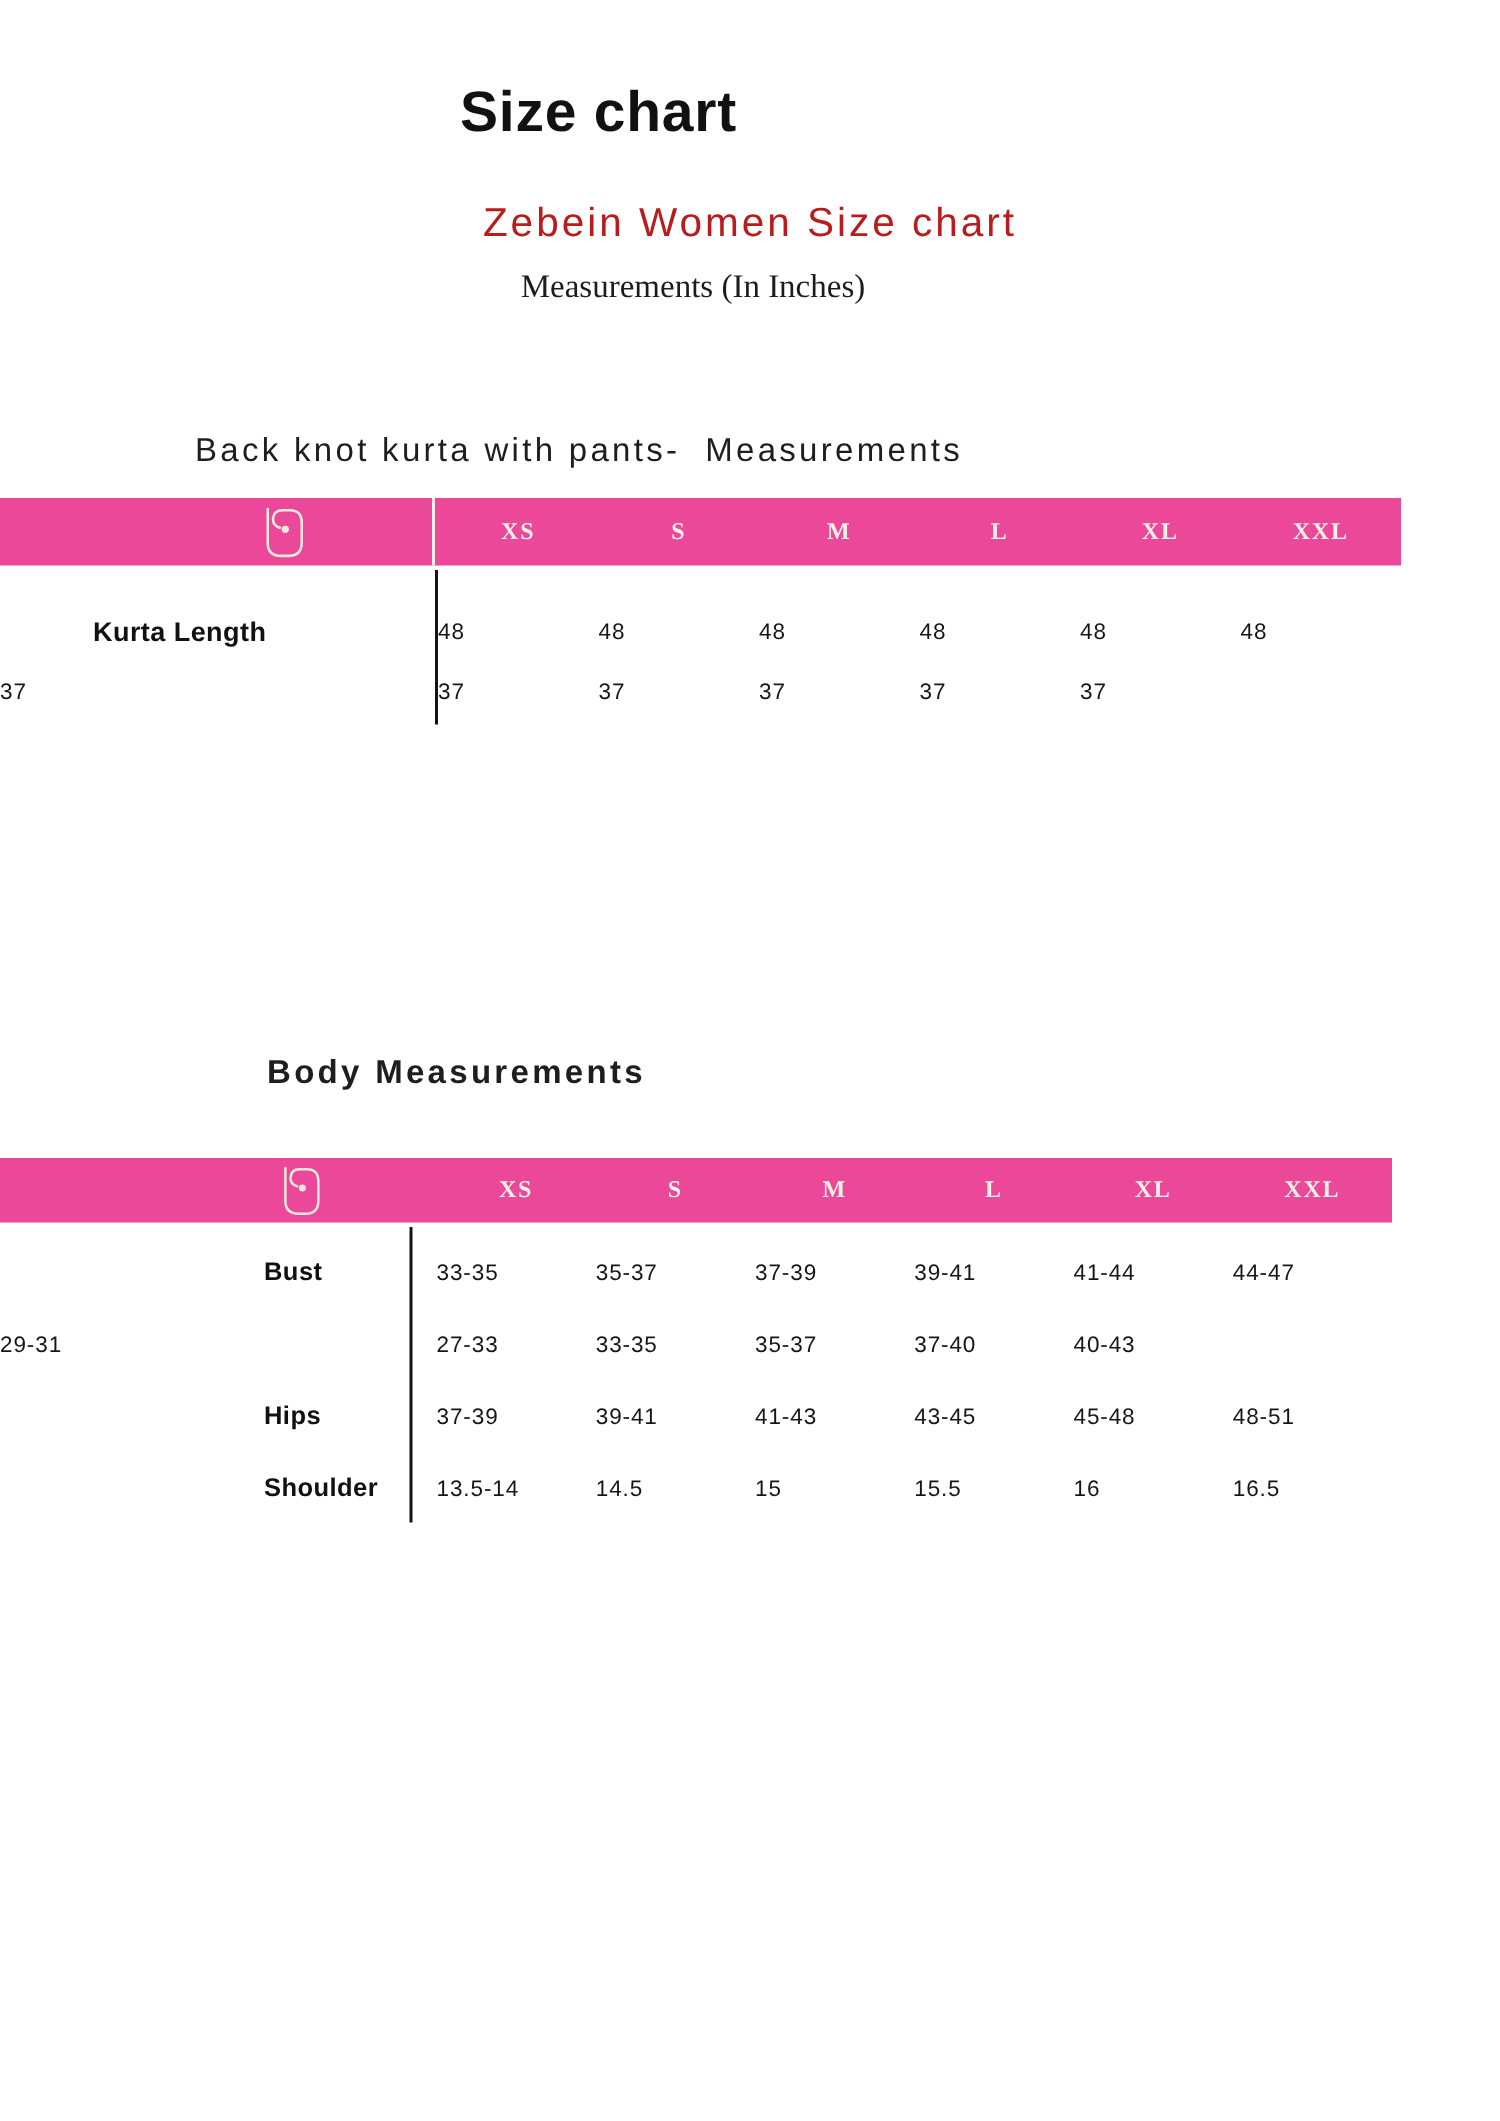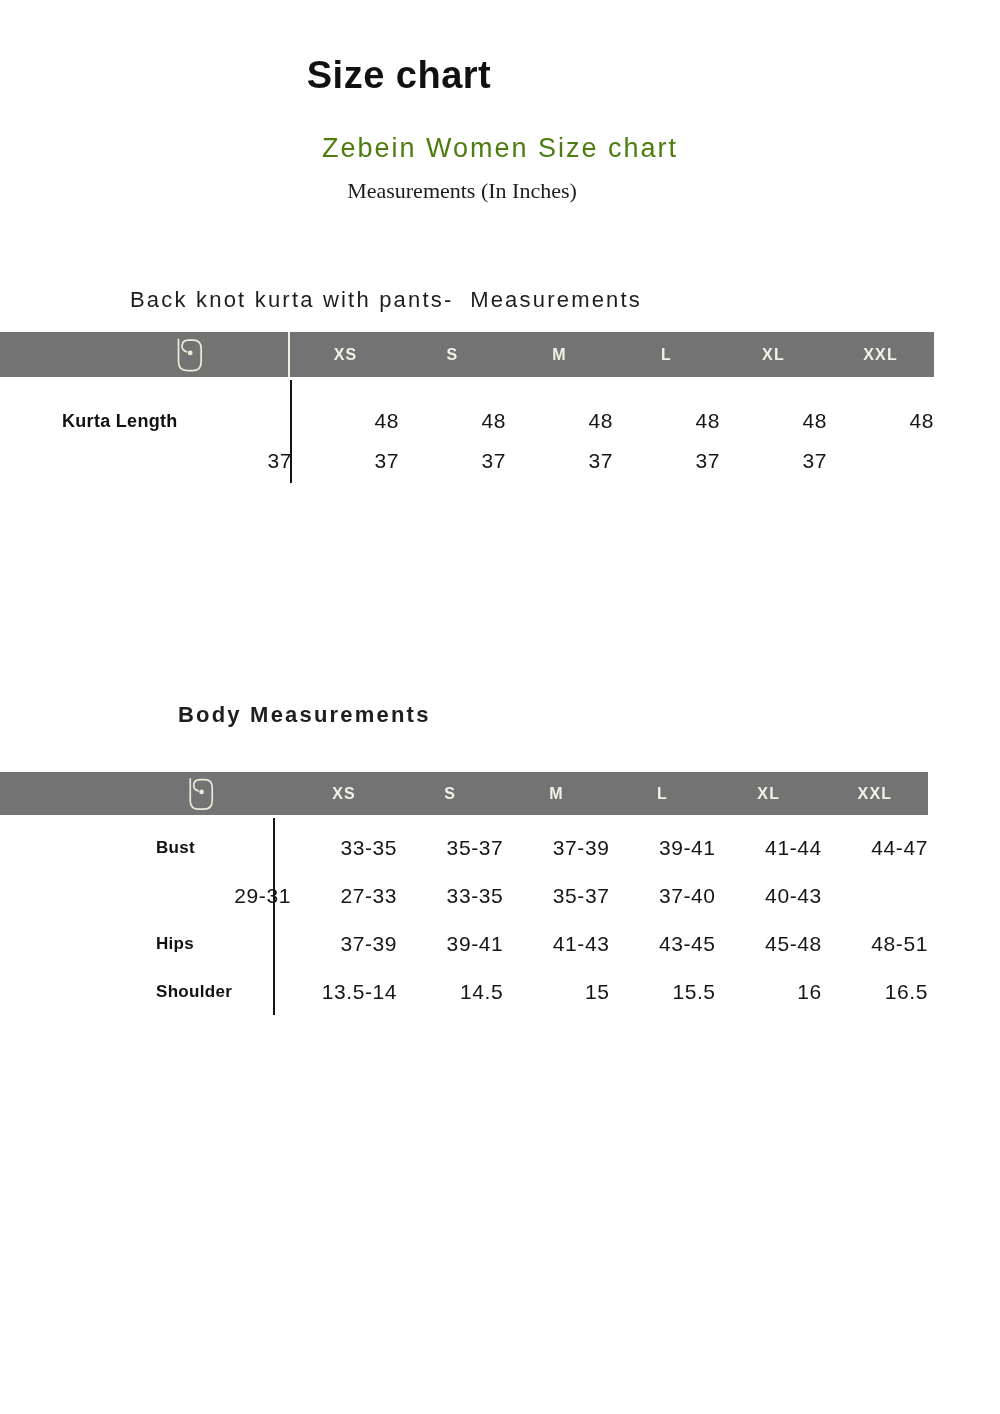--- a/index.html
+++ b/index.html
@@ -5,35 +5,35 @@
   * { margin:0; padding:0; box-sizing:border-box; }
   html,body { width:1000px; height:1414px; background:#ffffff; overflow:hidden; }
   body { font-family:"Liberation Sans", sans-serif; color:#1c1c1c; position:relative; }
 
   .page-title{
     position:absolute; top:54px; left:0; width:798px;
     text-align:center; font-size:38px; font-weight:700; letter-spacing:.5px; color:#111;
   }
   .subtitle{
     position:absolute; top:133px; left:0; width:1000px;
-    text-align:center; font-size:27px; font-weight:400; letter-spacing:2px; color:#4d7c0f;
+    text-align:center; font-size:27px; font-weight:400; letter-spacing:2px; color:#b91c1c;
   }
   .note{
     position:absolute; top:178px; left:0; width:924px;
     text-align:center; font-family:"Liberation Serif", serif; font-size:22px; color:#1c1c1c;
   }
 
   .section-title{
     position:absolute; font-size:22px; font-weight:400; letter-spacing:2.2px; color:#1e1e1e; white-space:pre;
   }
   .st1{ top:287px; left:130px; }
   .st2{ top:702px; left:178px;font-weight:bold; }
 
   .bar{
-    position:absolute; left:0; background:#737373; display:grid; align-items:center;
+    position:absolute; left:0; background:#ec4899; display:grid; align-items:center;font-family:Liberation Serif, serif;
   }
   .bar1{ top:332px; width:934px; height:45px; grid-template-columns:292px repeat(6,1fr); }
   .bar2{ top:772px; width:928px; height:43px; grid-template-columns:291px repeat(6,1fr); }
   .bar .size-col{
     text-align:center; color:#f2f1e6; font-weight:700; font-size:16px; letter-spacing:1.2px;
   }
   .logo{ position:absolute; top:3px; }
   .logo1{ left:170px; }
   .logo2{ left:182px; }
   .logo svg{ display:block; }
@@ -42,22 +42,22 @@
   }
 
   .rows{ position:absolute; left:0; }
   .rows1{ top:377px; width:934px; padding-top:24px; }
   .rows2{ top:815px; width:928px; padding-top:9px; }
   .row{ display:grid; align-items:center; }
   .rows1 .row{ grid-template-columns:292px repeat(6,1fr); height:40px; }
   .rows2 .row{ grid-template-columns:291px repeat(6,1fr); height:48px; }
   .row-label{ font-weight:700; color:#111; }
   .rows1 .row-label{ padding-left:62px; font-size:18px; letter-spacing:.3px; }
-  .rows2 .row-label{ padding-left:156px; font-size:17px; letter-spacing:.3px; }
-  .cell{ text-align:right; font-size:21px; letter-spacing:.6px; color:#161616; }
+  .rows2 .row-label{ padding-left:156px; font-size:17px; letter-spacing:.3px;margin-left:20px; }
+  .cell{ text-align:left; font-size:15px; letter-spacing:.6px; color:#161616; }
 
   .divider{ position:absolute; width:2px; background:#141414; }
   .div1{ left:290px; top:380px; height:103px; }
   .div2{ left:273px; top:818px; height:197px; }
 </style>
 </head>
 <body>
 
 <h1 class="page-title">Size chart</h1>
 <div class="subtitle">Zebein Women Size chart</div>

